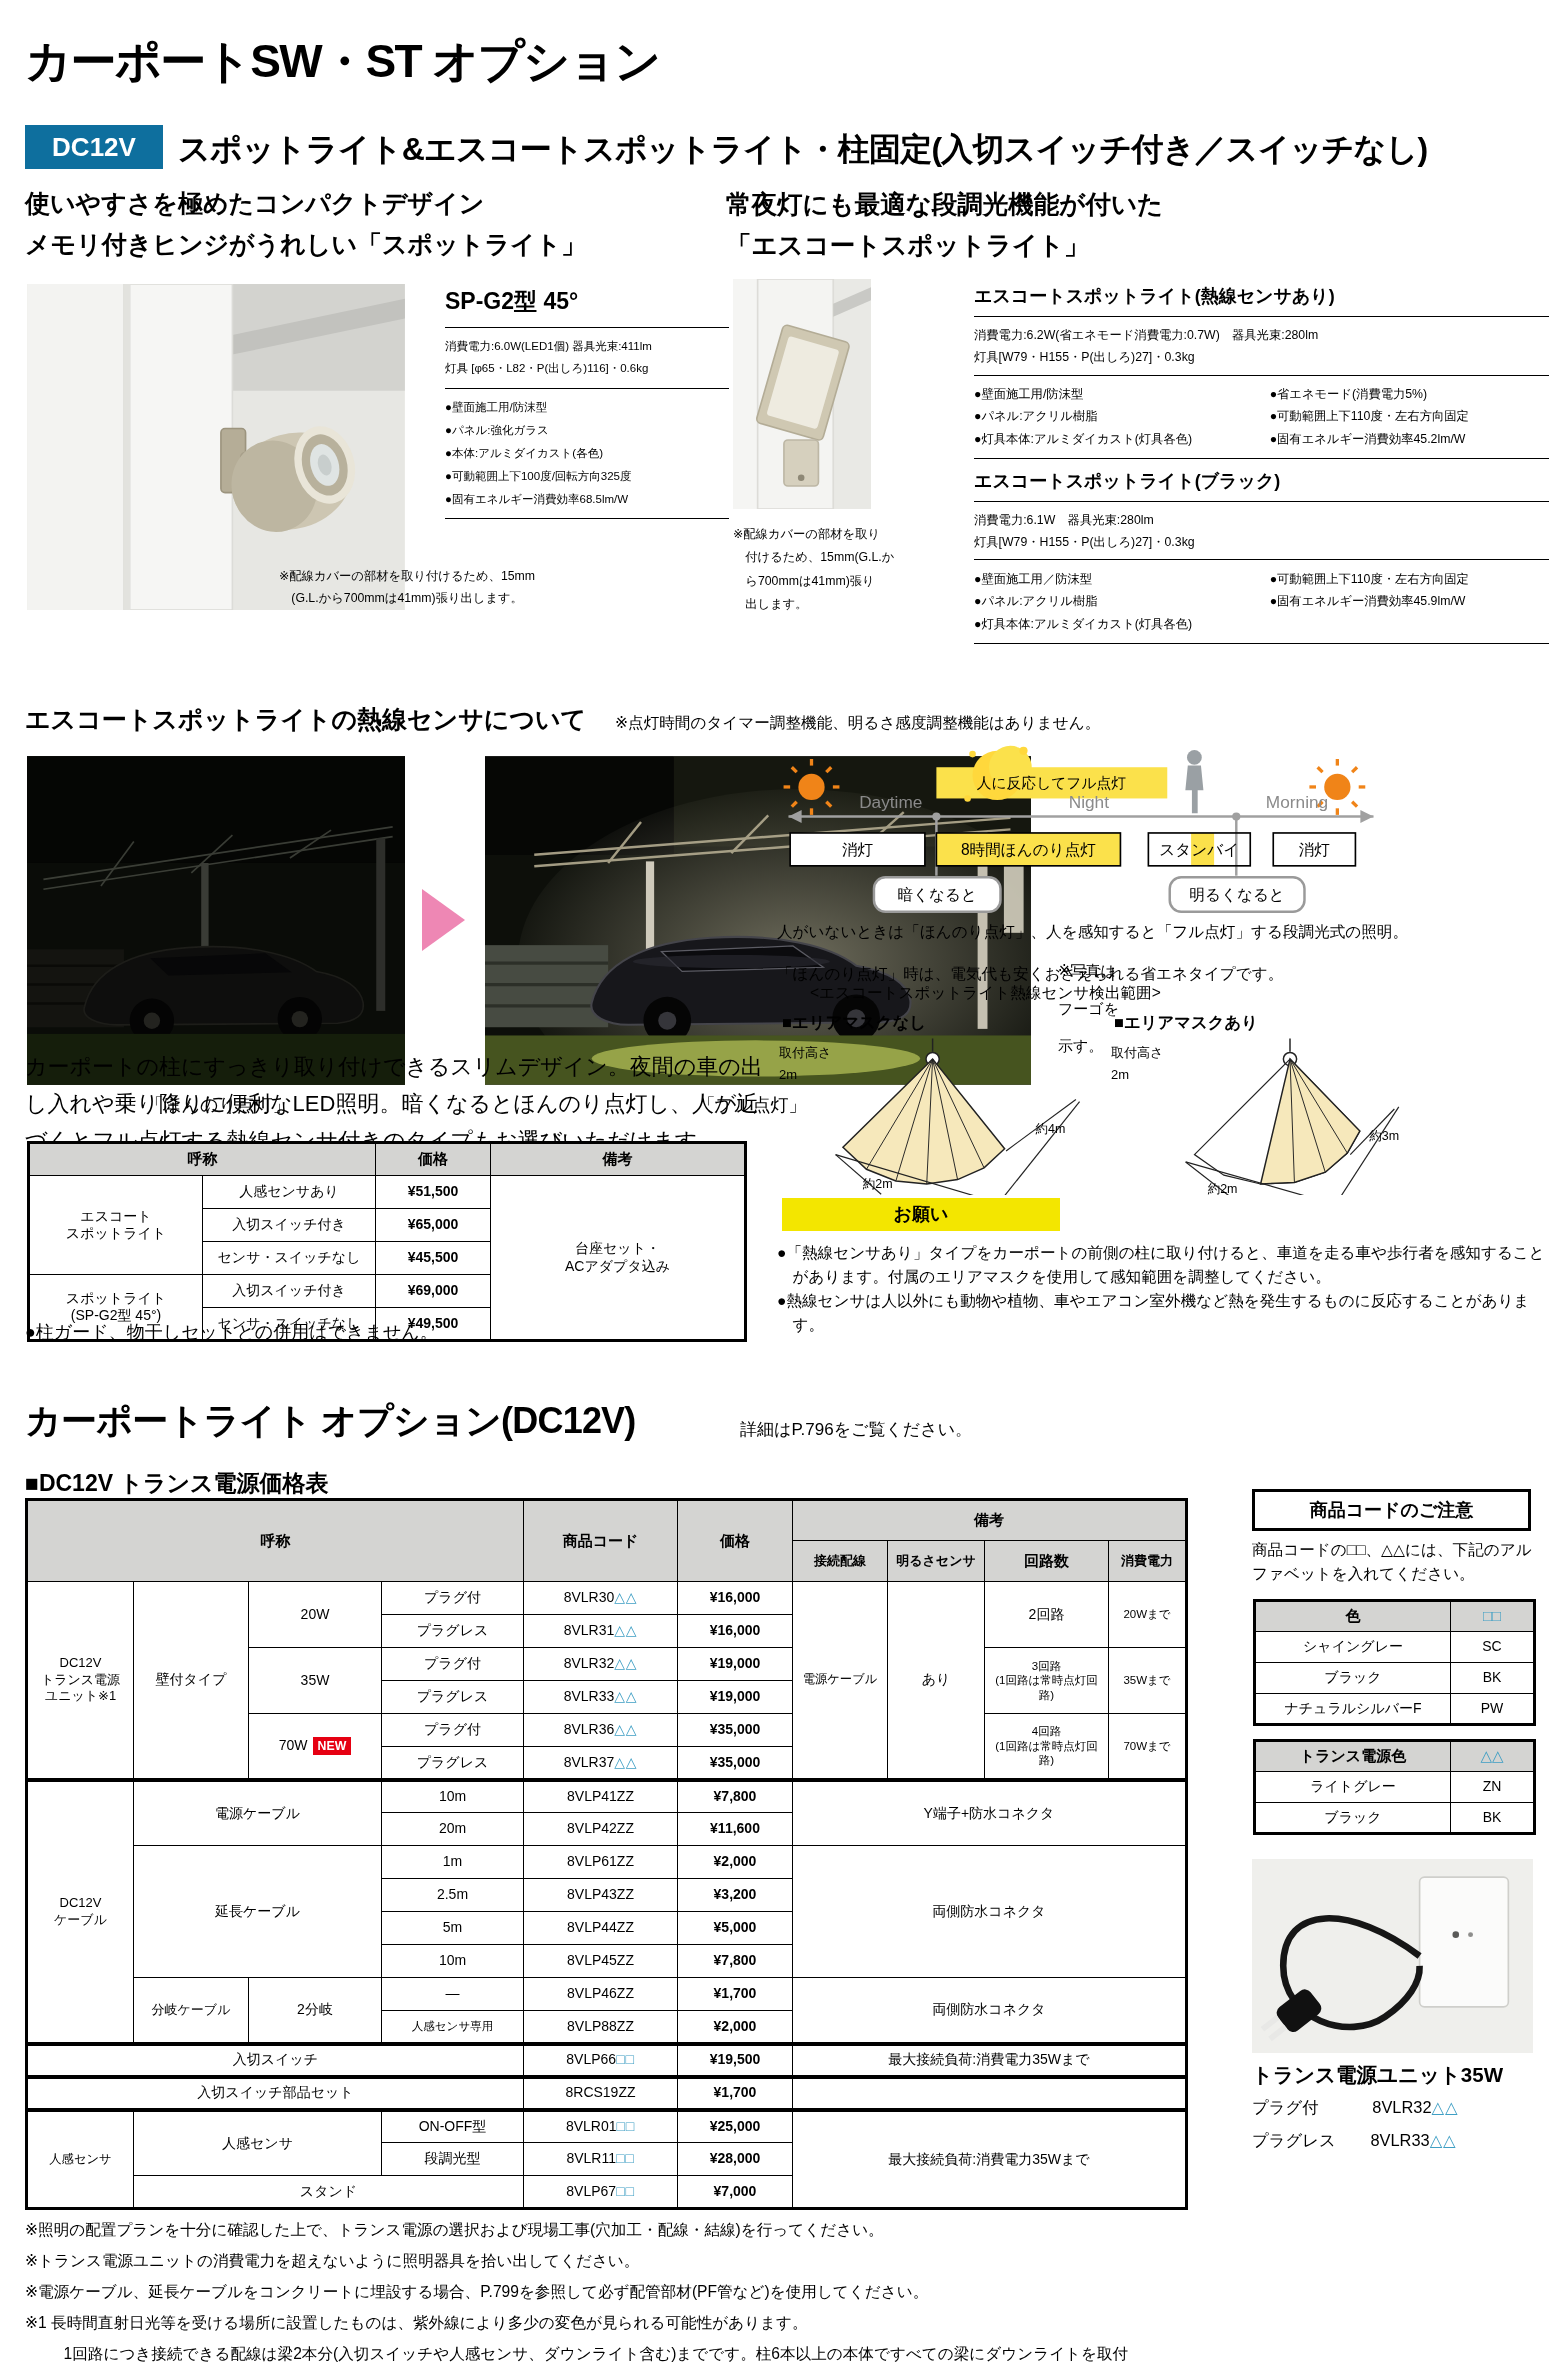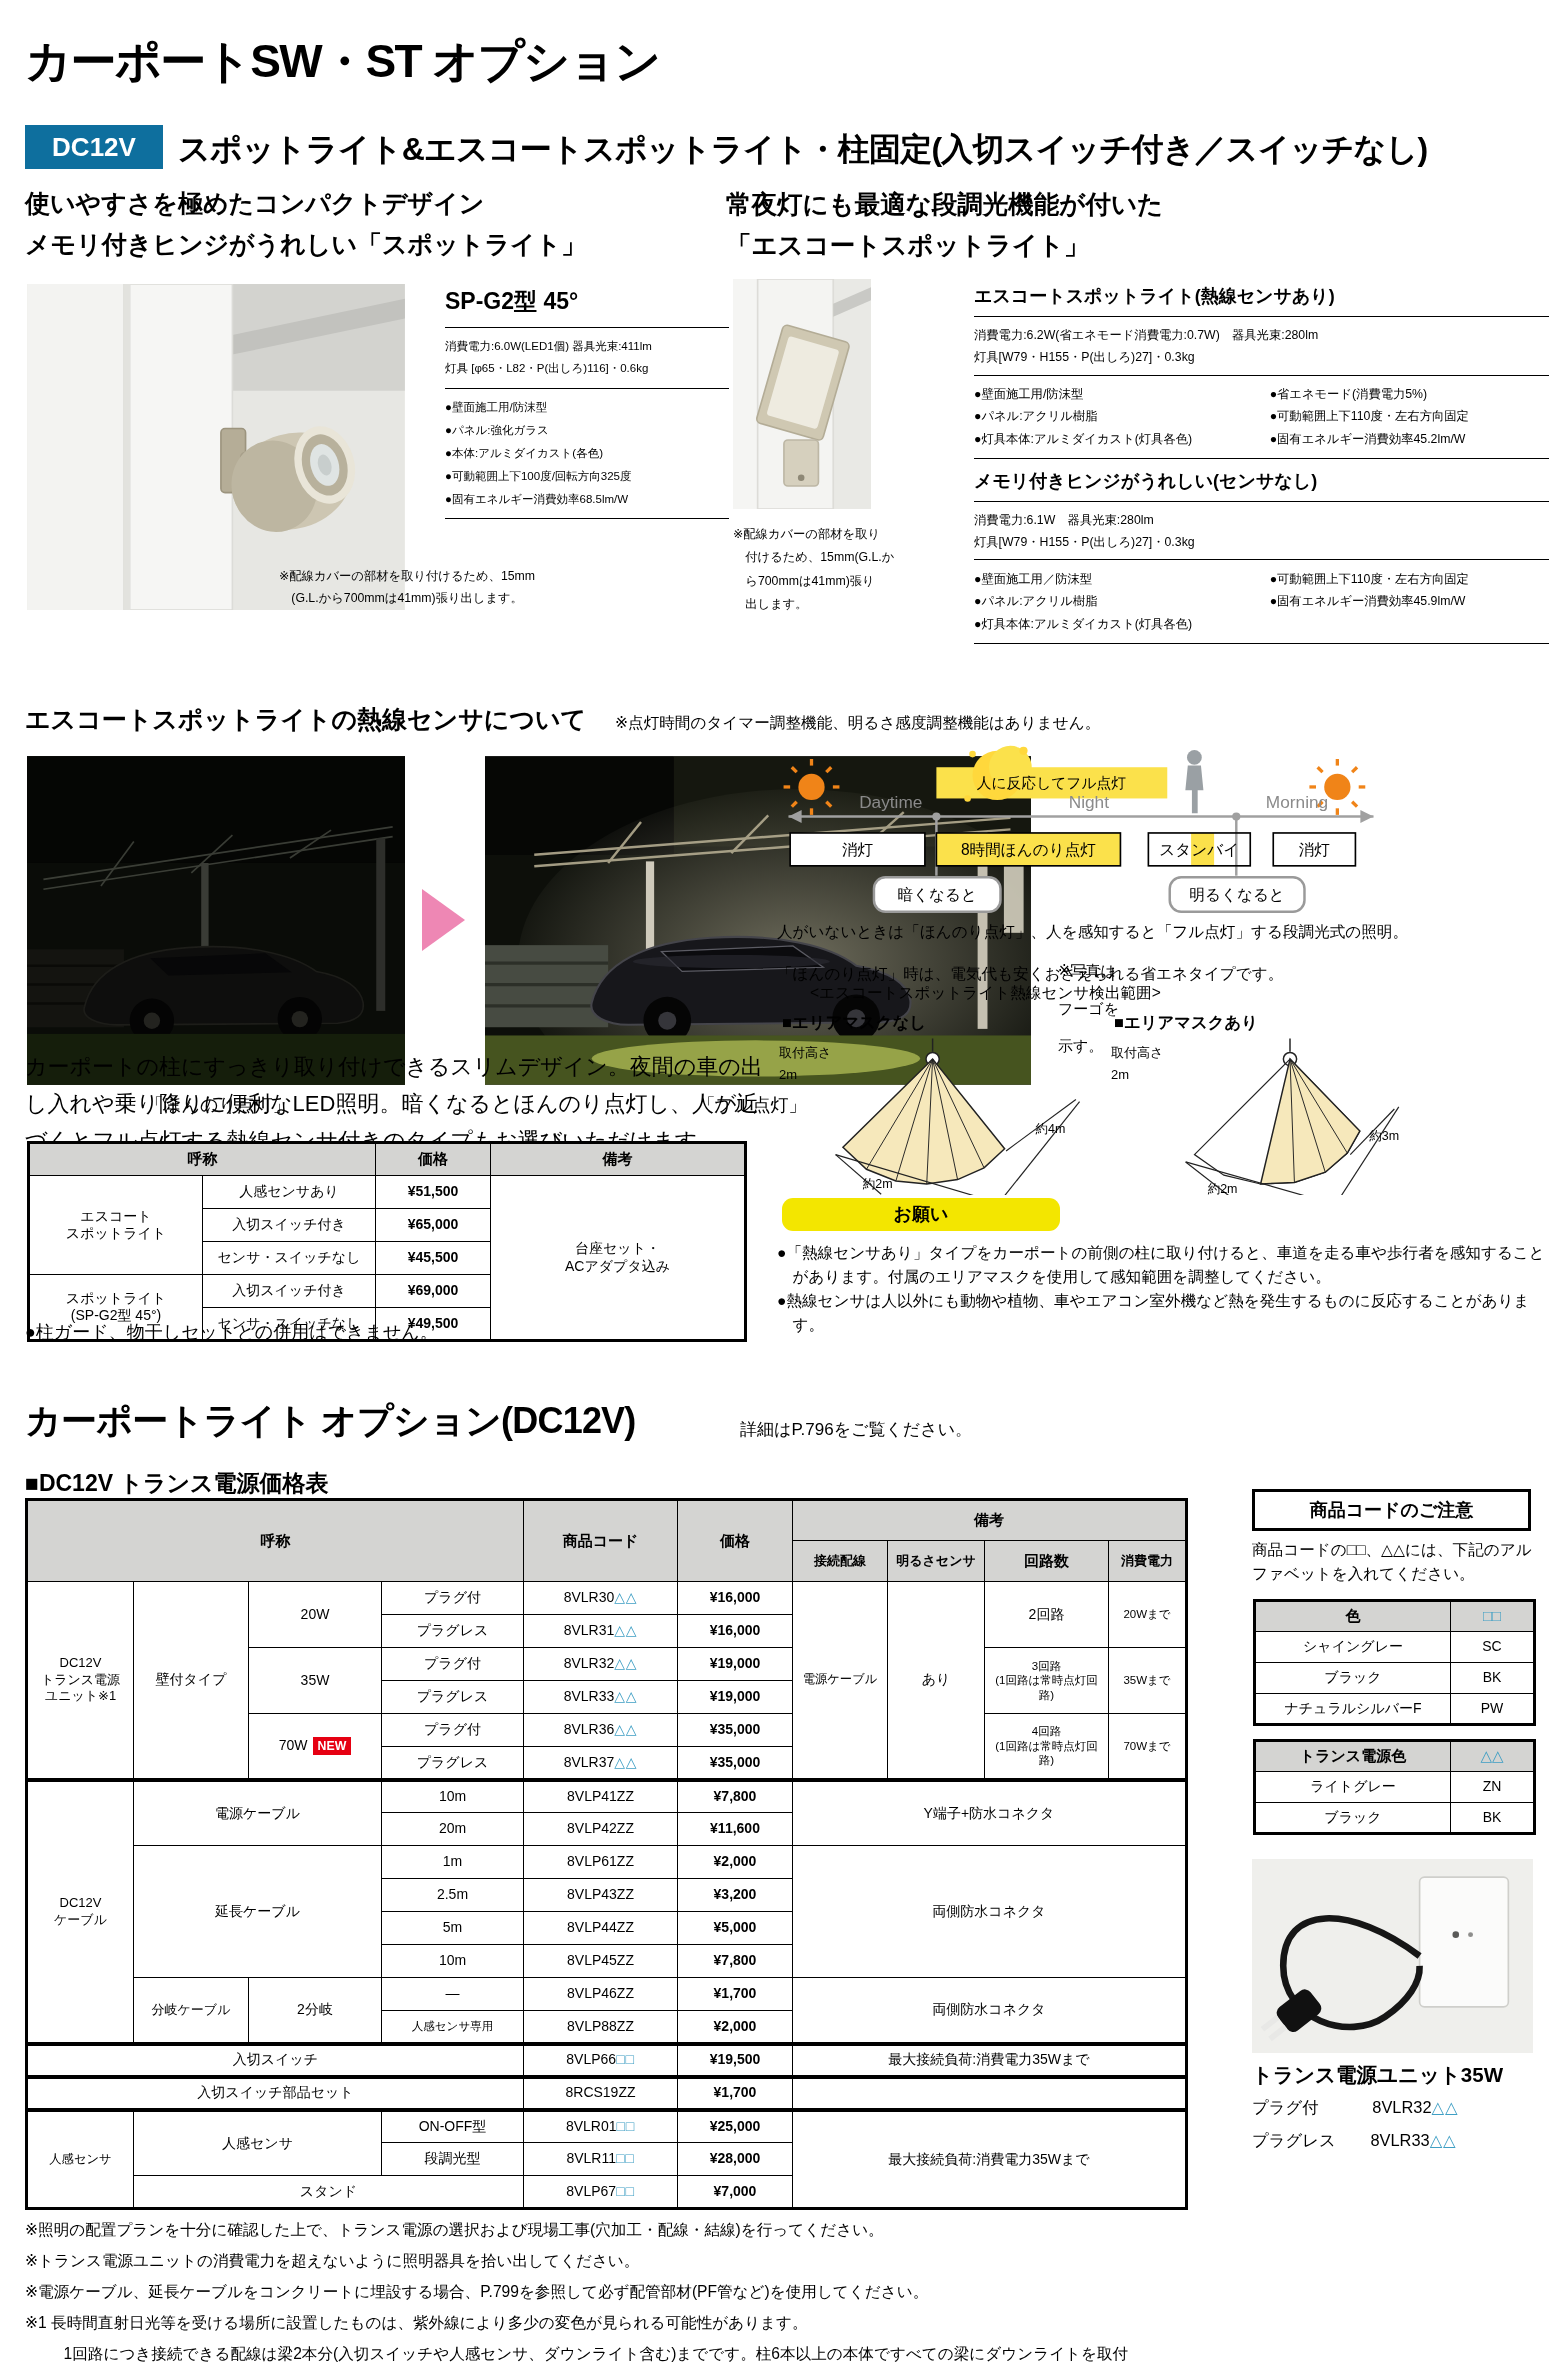--- a/index.html
+++ b/index.html
@@ -17,21 +17,21 @@
   tr.thk > td{border-top:4.1px solid #000;}
   td.cb,th.cb{border-left:2.5px solid #000;}
   td.pr,th.pr{border-right:2.5px solid #000;}
   td.price{font-weight:bold;text-align:right;padding-right:10px;font-size:15.6px;}
   td.lft,th.lft{text-align:left;padding-left:10px;}
   .code-suf{color:#3f9fc4;font-weight:bold;letter-spacing:0.8px;}
   .hdr-suf{color:#3f9fc4;font-weight:bold;}
   
   .hairline{border-top:1.6px solid #000;height:0;}
   .bullets div{margin:1.6px 0;}
-  .caution{background:#f3e600;border-radius:11px;}
+  .caution{background:#f3e600;}
   .newbadge{background:#e60012;color:#fff;font-weight:bold;font-size:12.3px;padding:1.6px 5px;margin-left:5px;}
   .badge{background:#0e6f9e;color:#fff;font-weight:bold;text-align:center;}
 </style>
 </head>
 <body>
 
 <div id="page">
 
   <div class="abs b" style="left:25px;top:31px;font-size:46px;letter-spacing:-1.6px;">カーポートSW・ST オプション</div>
 
@@ -115,21 +115,21 @@
         <div>●灯具本体:アルミダイカスト(灯具各色)</div>
       </div>
       <div class="bullets" style="width:279px;font-size:12.3px;line-height:1.7;padding-left:1em;text-indent:-1em;">
         <div>●省エネモード(消費電力5%)</div>
         <div>●可動範囲上下110度・左右方向固定</div>
         <div>●固有エネルギー消費効率45.2lm/W</div>
       </div>
     </div>
     <div class="hairline" style="margin:6.6px 0 10px 0;"></div>
 
-    <div class="b" style="font-size:18px;">メモリ付きヒンジがうれしい(センサなし)</div>
+    <div class="b" style="font-size:18px;">エスコートスポットライト(ブラック)</div>
     <div class="hairline" style="margin:8.2px 0 6.6px 0;"></div>
     <div style="font-size:12.3px;line-height:1.8;">消費電力:6.1W　器具光束:280lm</div>
     <div style="font-size:12.3px;line-height:1.8;">灯具[W79・H155・P(出しろ)27]・0.3kg</div>
     <div class="hairline" style="margin:6.6px 0 6.6px 0;"></div>
     <div style="display:flex;">
       <div class="bullets" style="width:296px;font-size:12.3px;line-height:1.7;padding-left:1em;text-indent:-1em;">
         <div>●壁面施工用／防沫型</div>
         <div>●パネル:アクリル樹脂</div>
         <div>●灯具本体:アルミダイカスト(灯具各色)</div>
       </div>

